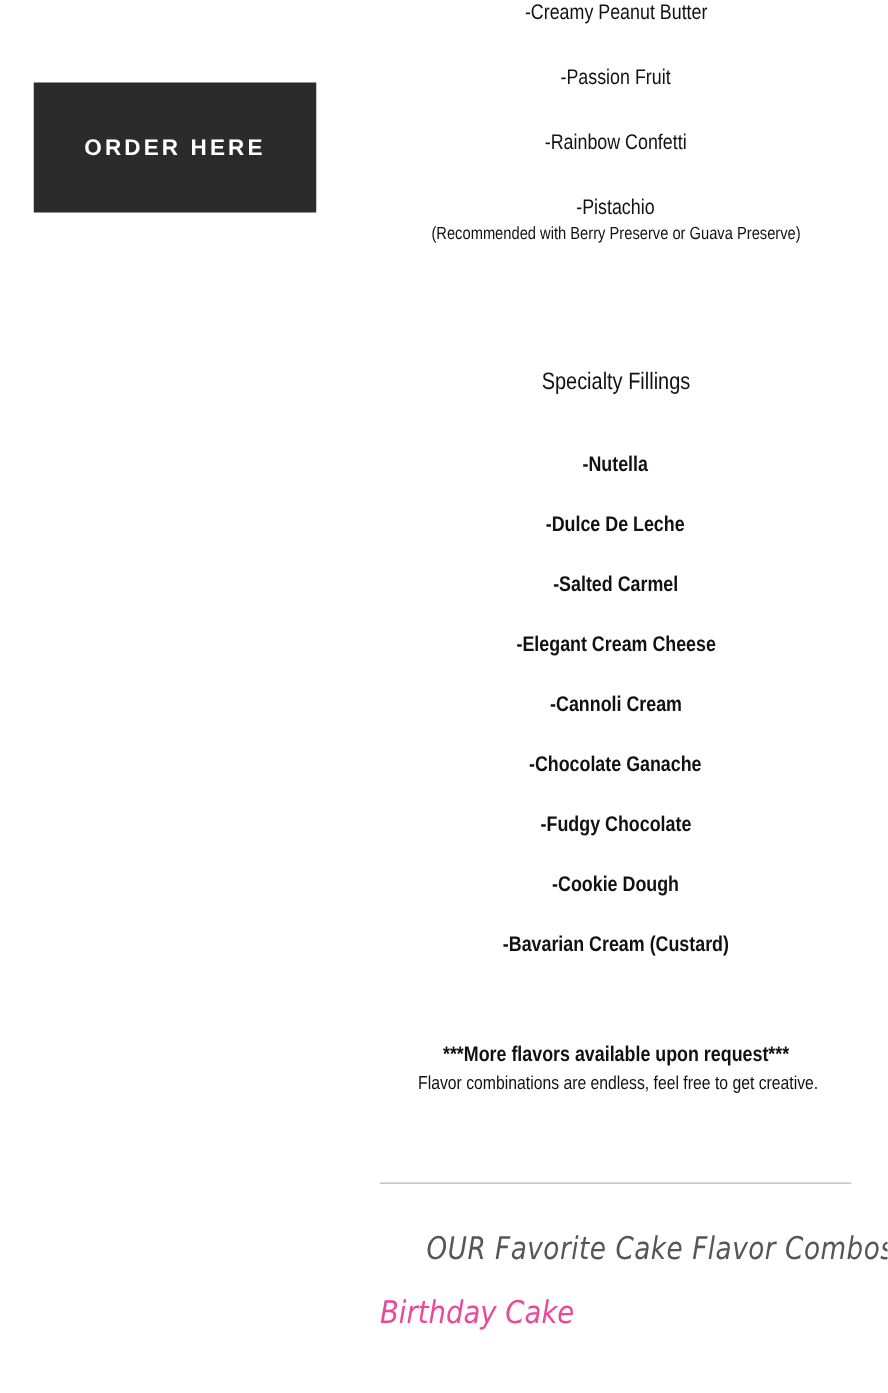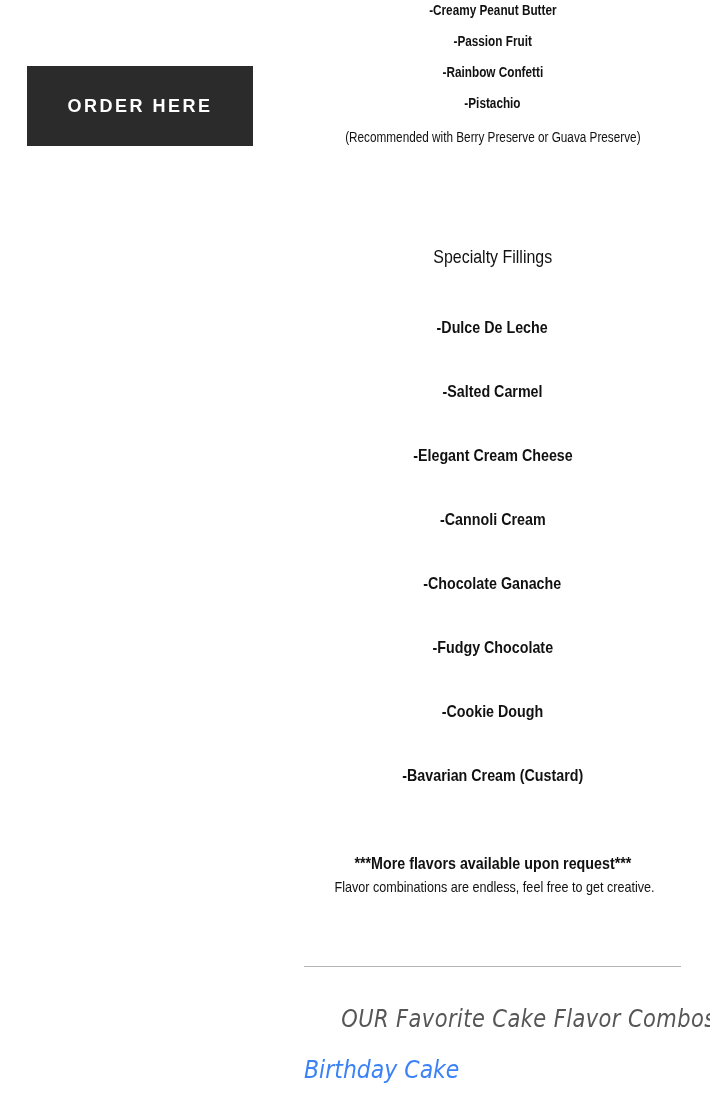--- a/index.html
+++ b/index.html
@@ -12,21 +12,21 @@
     position: relative;
     overflow: hidden;
   }
 
   
   .order-btn {
     position: absolute;
     left: 27px;
     top: 66px;
     width: 226px;
-    height: 80px;
+    height: 104px;
     background: #2b2b2b;
     color: #ffffff;
     border: none;
     display: flex;
     align-items: center;
     justify-content: center;
     font-family: "Liberation Sans", sans-serif;
     font-size: 18px;
     font-weight: 600;
     letter-spacing: 2.5px;
@@ -53,46 +53,46 @@
   .cond-left {
     display: inline-block;
     transform: scaleX(0.88);
     transform-origin: left center;
     white-space: nowrap;
   }
 
   p { margin: 0; }
 
   .flav {
-    font-weight: 700;
-    font-size: 14px;
+    font-weight: 400;
+    font-size: 17px;
     line-height: 20px;
   }
-  .flav + .flav { margin-top: 11px; }
+  .flav + .flav { margin-top: 32px; }
 
   .note {
     font-weight: 400;
     font-size: 14px;
     line-height: 18px;
-    margin-top: 15px;
+    margin-top: 1px;
   }
 
   .sf-heading {
     font-weight: 400;
     font-size: 19px;
     line-height: 34px;
     margin-top: 94px;
     text-align: center;
   }
 
   .fill {
     font-weight: 700;
     font-size: 17px;
     line-height: 20px;
-    margin-top: 44px;
+    margin-top: 28px;
   }
   .fill.first { margin-top: 39px; }
 
   .more-line {
     font-weight: 700;
     font-size: 17px;
     line-height: 20px;
     margin-top: 68px;
   }
   .detail-line {
@@ -121,21 +121,21 @@
     letter-spacing: 0.5px;
     text-align: center;
   }
   .combo-link {
     display: inline-block;
     margin-top: 14px;
     font-family: "DejaVu Sans", sans-serif;
     font-style: italic;
     font-size: 25px;
     line-height: 37px;
-    color: #3b82f6;
+    color: #ec4899;
     text-decoration: underline;
     text-decoration-thickness: 2px;
     text-underline-offset: 4px;
     cursor: pointer;
     text-align: left;
     align-self: flex-start;
   }
   .combo-link-row { text-align: left; }
 </style>
 </head>
@@ -149,20 +149,21 @@
 
   <p class="flav"><span class="cond">-Creamy Peanut Butter</span></p>
   <p class="flav"><span class="cond">-Passion Fruit</span></p>
   <p class="flav"><span class="cond">-Rainbow Confetti</span></p>
   <p class="flav"><span class="cond">-Pistachio</span></p>
 
   <p class="note"><span class="cond">(Recommended with Berry Preserve or Guava Preserve)</span></p>
 
   <h2 class="sf-heading"><span class="cond">Specialty Fillings</span></h2>
 
+  <p class="fill first"><span class="cond">-Nutella</span></p>
   <p class="fill"><span class="cond">-Dulce De Leche</span></p>
   <p class="fill"><span class="cond">-Salted Carmel</span></p>
   <p class="fill"><span class="cond">-Elegant Cream Cheese</span></p>
   <p class="fill"><span class="cond">-Cannoli Cream</span></p>
   <p class="fill"><span class="cond">-Chocolate Ganache</span></p>
   <p class="fill"><span class="cond">-Fudgy Chocolate</span></p>
   <p class="fill"><span class="cond">-Cookie Dough</span></p>
   <p class="fill"><span class="cond">-Bavarian Cream (Custard)</span></p>
 
   <p class="more-line"><span class="cond">***More flavors available upon request***</span></p>

